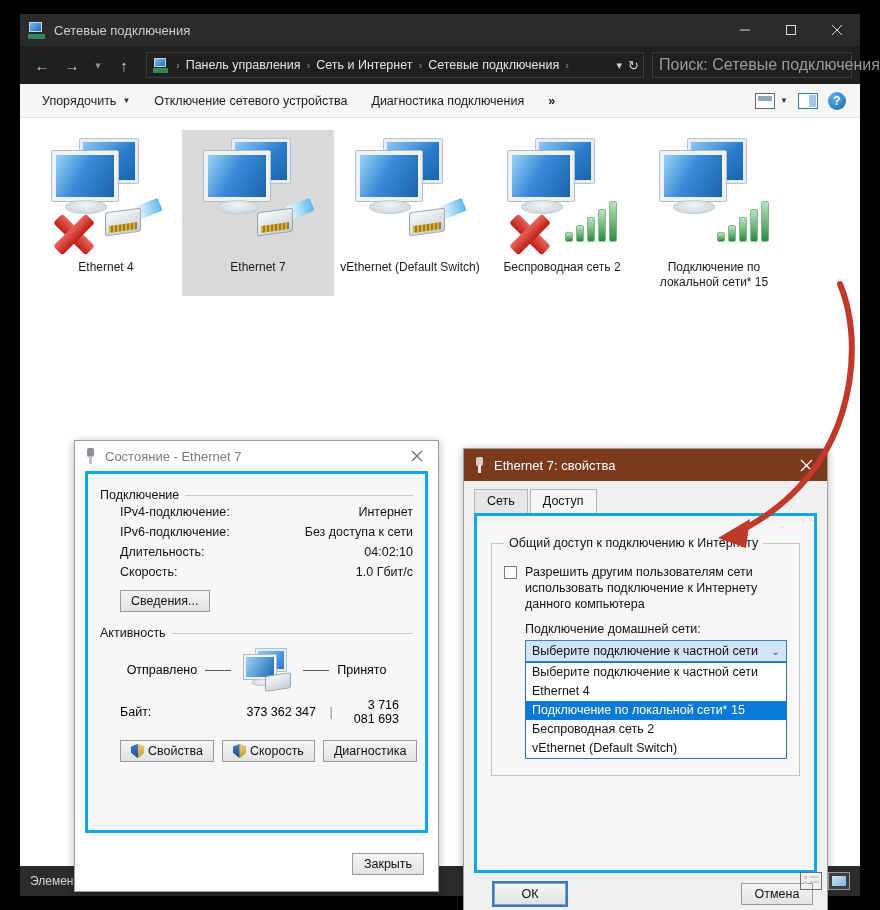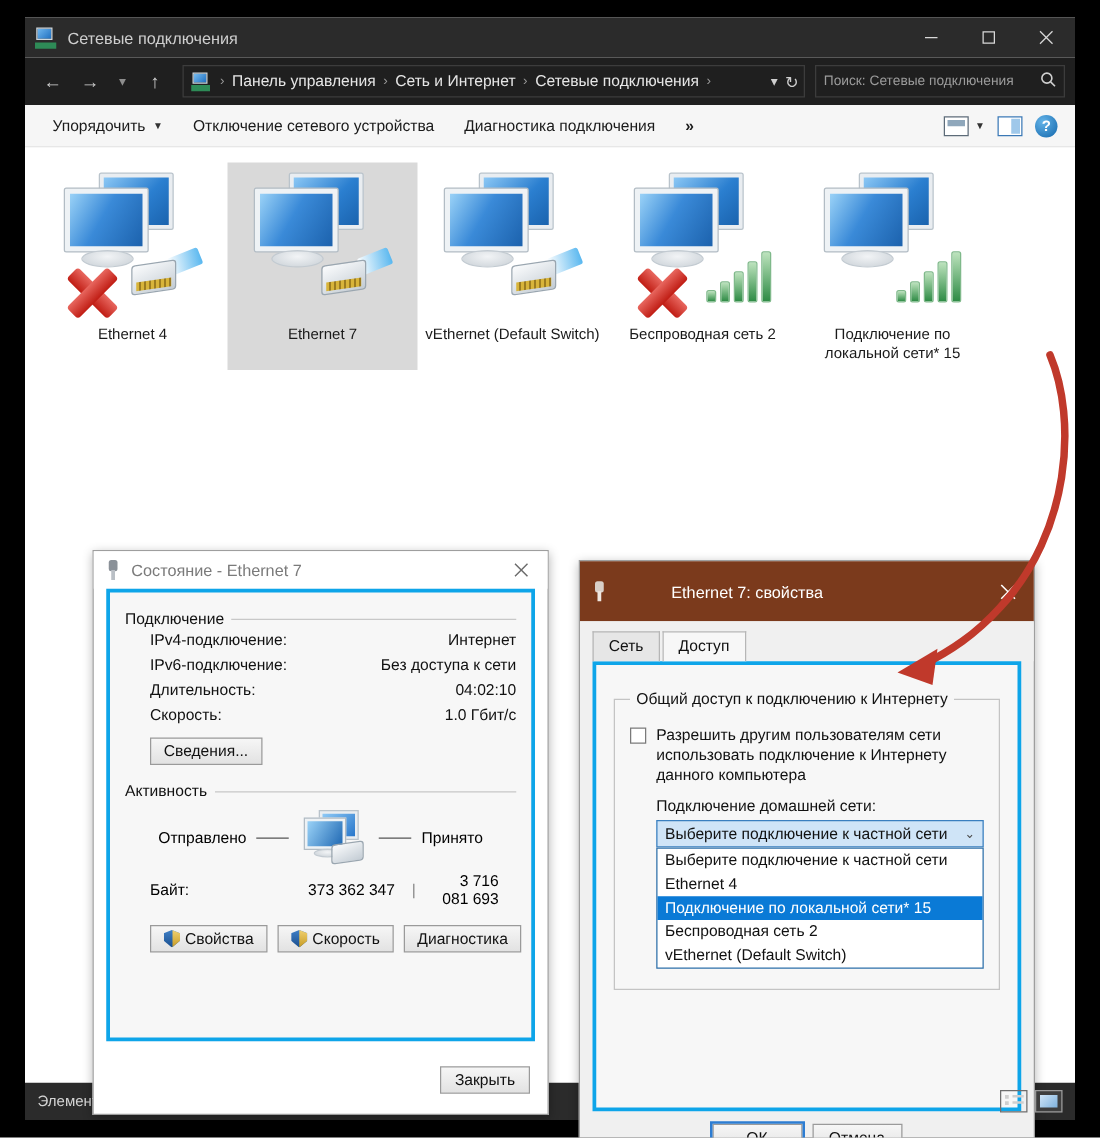--- a/index.html
+++ b/index.html
@@ -43,21 +43,21 @@
   .crumb-icon { width:16px; height:15px; position:relative; margin:0 4px 0 2px; flex:0 0 auto; }
   .ci-mon { position:absolute; left:1px; top:0px; width:12px; height:9px; background:linear-gradient(135deg,#79bdf0,#1f6fc0); border:1px solid #c9d4dc; }
   .ci-base { position:absolute; left:0; bottom:0; width:15px; height:5px; background:#2e8b57; }
   .crumb { padding:2px 3px; white-space:nowrap; }
   .sep { color:#9a9a9a; font-size:11px; padding:0 1px; }
   .crumb-end { margin-left:auto; display:flex; align-items:center; gap:6px; color:#cfcfcf; }
   .searchbox {
     width:200px; height:26px; margin-left:6px; border:1px solid #3c3c3c; background:#1f1f1f;
     display:flex; align-items:center; padding:0 6px; flex:0 0 auto;
   }
-  .searchbox span { color:#9b9b9b; font-size:11px; white-space:nowrap; }
+  .searchbox span { color:#9b9b9b; font-size:16px; white-space:nowrap; }
   .search-ico { margin-left:auto; color:#cfcfcf; }
 
   .toolbar {
     height:34px; background:#f6f6f6; border-bottom:1px solid #e2e2e2;
     display:flex; align-items:center; padding:0 10px; gap:0px; flex:0 0 auto;
   }
   .tb-item { font-size:12.5px; color:#1a1a1a; padding:4px 12px; white-space:nowrap; display:flex; align-items:center; gap:6px;}
   .caret { font-size:8px; color:#333; }
   .tb-right { margin-left:auto; display:flex; align-items:center; gap:10px; padding-right:4px;}
   .viewico { width:20px; height:16px; border:1px solid #5d6b78; background:#fff; position:relative; }
@@ -136,36 +136,36 @@
   .bytes-row { display:flex; align-items:center; font-size:12.5px; padding:6px 0 0 20px; }
   .bytes-row .lbl { width:76px; }
   .bytes-row .sent { width:120px; text-align:right; }
   .bytes-row .bar { width:30px; text-align:center; color:#888; }
   .bytes-row .recv { flex:1; text-align:right; padding-right:14px;}
   .btnrow { display:flex; gap:8px; padding:14px 0 0 20px; }
   .dlg-footer { display:flex; justify-content:flex-end; padding:10px 14px; }
 
   
   #propdlg { left:443px; top:330px; width:365px; height:474px; background:#f0f0f0; }
-  #propdlg .dlg-title { background:#7b3a1c; height:48px;gap:43px; }
+  #propdlg .dlg-title { background:#7b3a1c; height:32px; }
   #propdlg .tabpanel { height:360px; padding:12px; background:#f7f7f7; }
   #propdlg .tabstrip { background:#f0f0f0; border-top:none; padding-top:8px;}
   .fieldset { border:1px solid #c4c4c4; padding:14px 12px 16px 12px; position:relative; margin-top:8px; }
   .fieldset > legend { font-size:12.5px; padding:0 5px; color:#111; }
   .chkrow { display:flex; gap:8px; align-items:flex-start; }
   .chkbox { width:13px; height:13px; border:1px solid #7a7a7a; background:#fff; flex:0 0 auto; margin-top:2px;}
   .chktext { font-size:12.5px; line-height:16px; color:#111; }
   .sublabel { font-size:12.5px; color:#111; padding:10px 0 4px 21px; }
   .combo { margin-left:21px; height:22px; background:#cfe4f7; border:1px solid #3a7fbf; display:flex; align-items:center; padding:0 6px; font-size:12.5px; color:#111;}
   .combo .cv { flex:1; }
   .combo .arrow { color:#4a4a4a; font-size:10px; }
   .droplist { margin-left:21px; border:1px solid #2b6ea8; background:#fff; }
   .dropitem { font-size:12.5px; padding:2px 6px; color:#111; line-height:15px;}
   .dropitem.sel { background:#0a7ad6; color:#fff; }
-  .prop-footer { display:flex; justify-content:center; gap:8px; padding:0 14px; }
+  .prop-footer { display:flex; justify-content:space-between; gap:8px; padding:0 14px;margin-left:16px; }
   .btn-ok { min-width:72px; justify-content:center; outline:2px solid #2d7dd2; outline-offset:0px; }
   .btn-wide { min-width:72px; justify-content:center; }
 
   
   #arrow { position:absolute; left:680px; top:276px; width:190px; height:300px; pointer-events:none; }
 
   
   .statusbar { height:30px; background:#2b2b2b; display:flex; align-items:center; padding:0 10px; color:#d5d5d5; font-size:12px; gap:8px; flex:0 0 auto;}
   .sb-sep { color:#777; }
   .sb-right { margin-left:auto; display:flex; gap:6px; align-items:center;}

